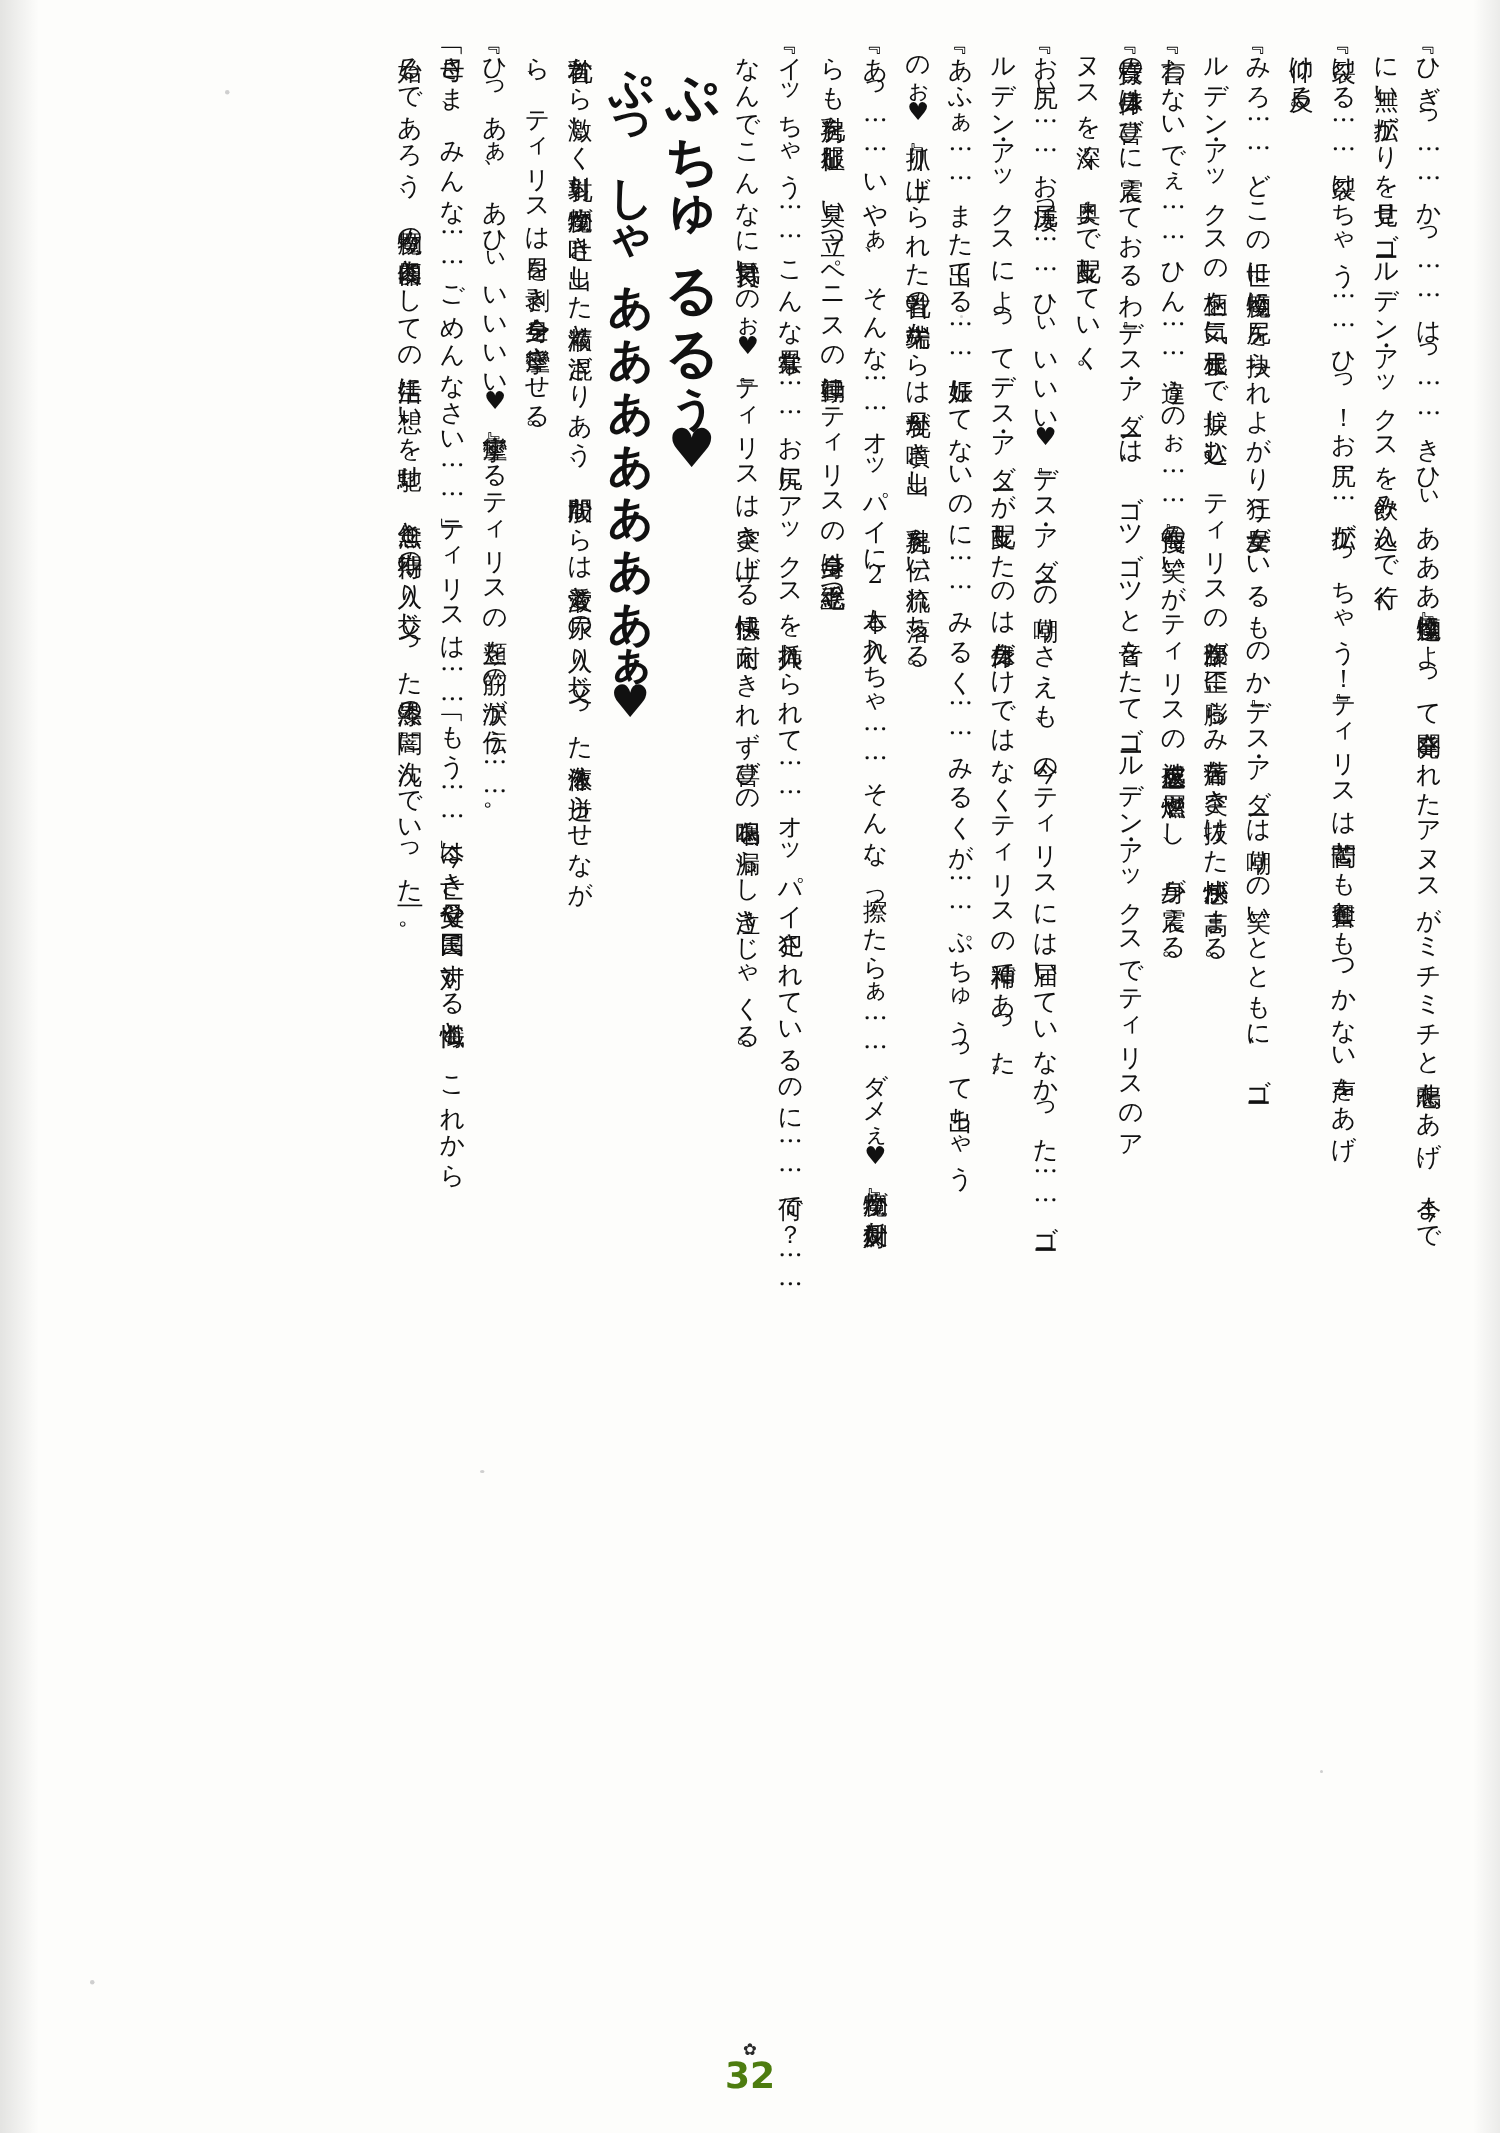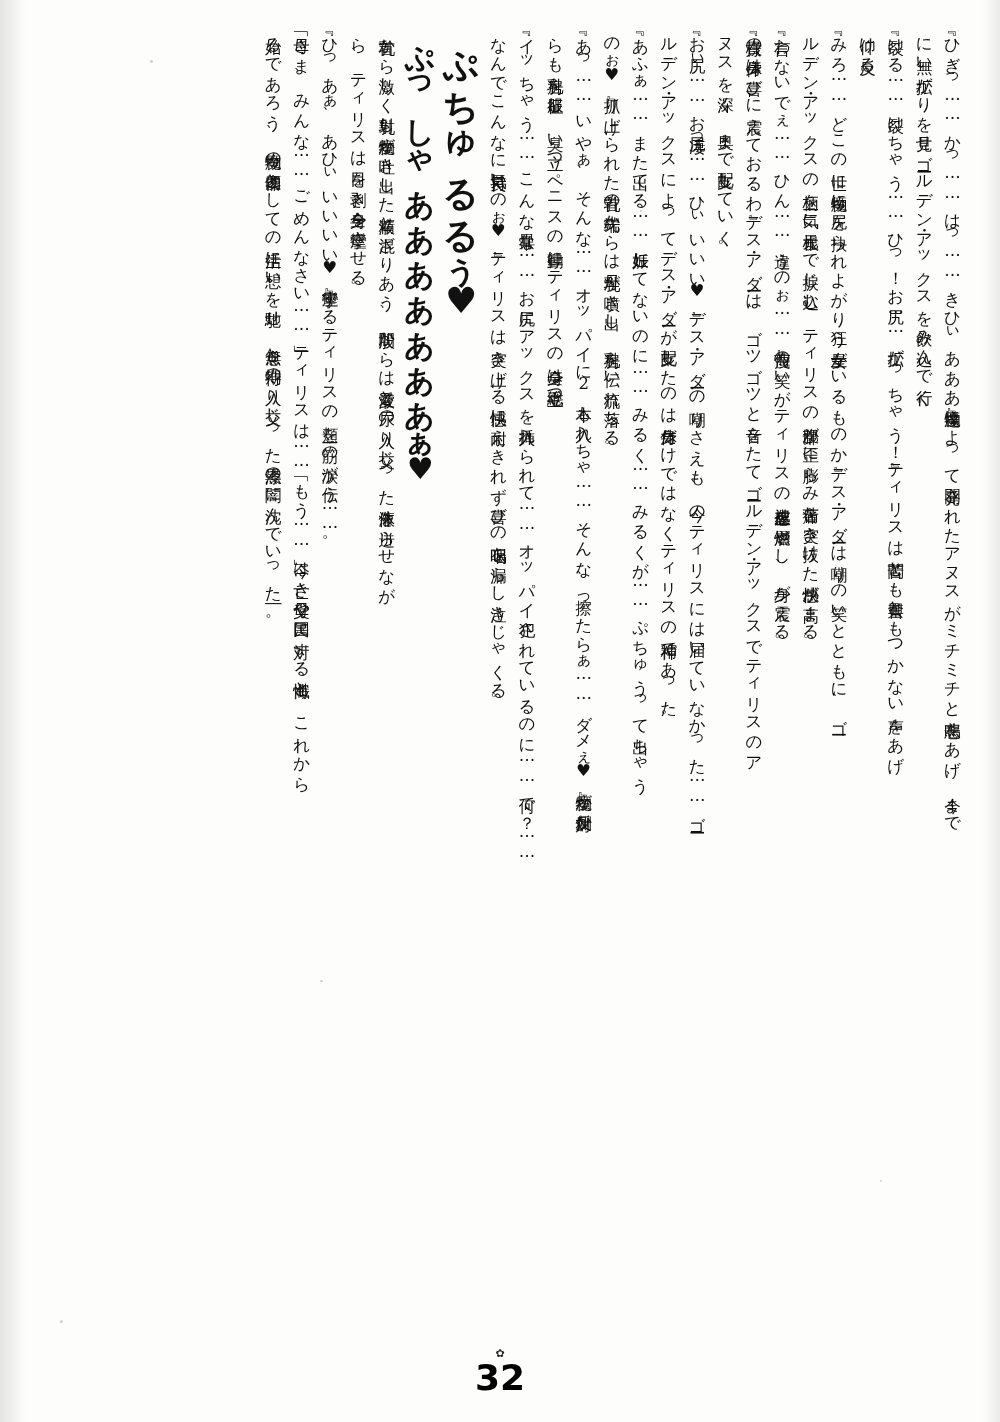--- a/index.html
+++ b/index.html
@@ -84,23 +84,23 @@
   #page-number-wrap {
     position: absolute;
     bottom: 24px;
     left: 0;
     width: 1000px;
     text-align: center;
   }
   #page-number {
     display: inline-block;
     font-family: "DejaVu Sans", "Liberation Sans", sans-serif;
-    font-size: 36px;
+    font-size: 24px;
     font-weight: bold;
-    color: #000000;
+    color: #4d7c0f;
     letter-spacing: 0;
   }
   #page-ornament {
     display: block;
     font-size: 11px;
     line-height: 1;
     color: #2a2a2a;
     margin-bottom: -2px;
   }
 

